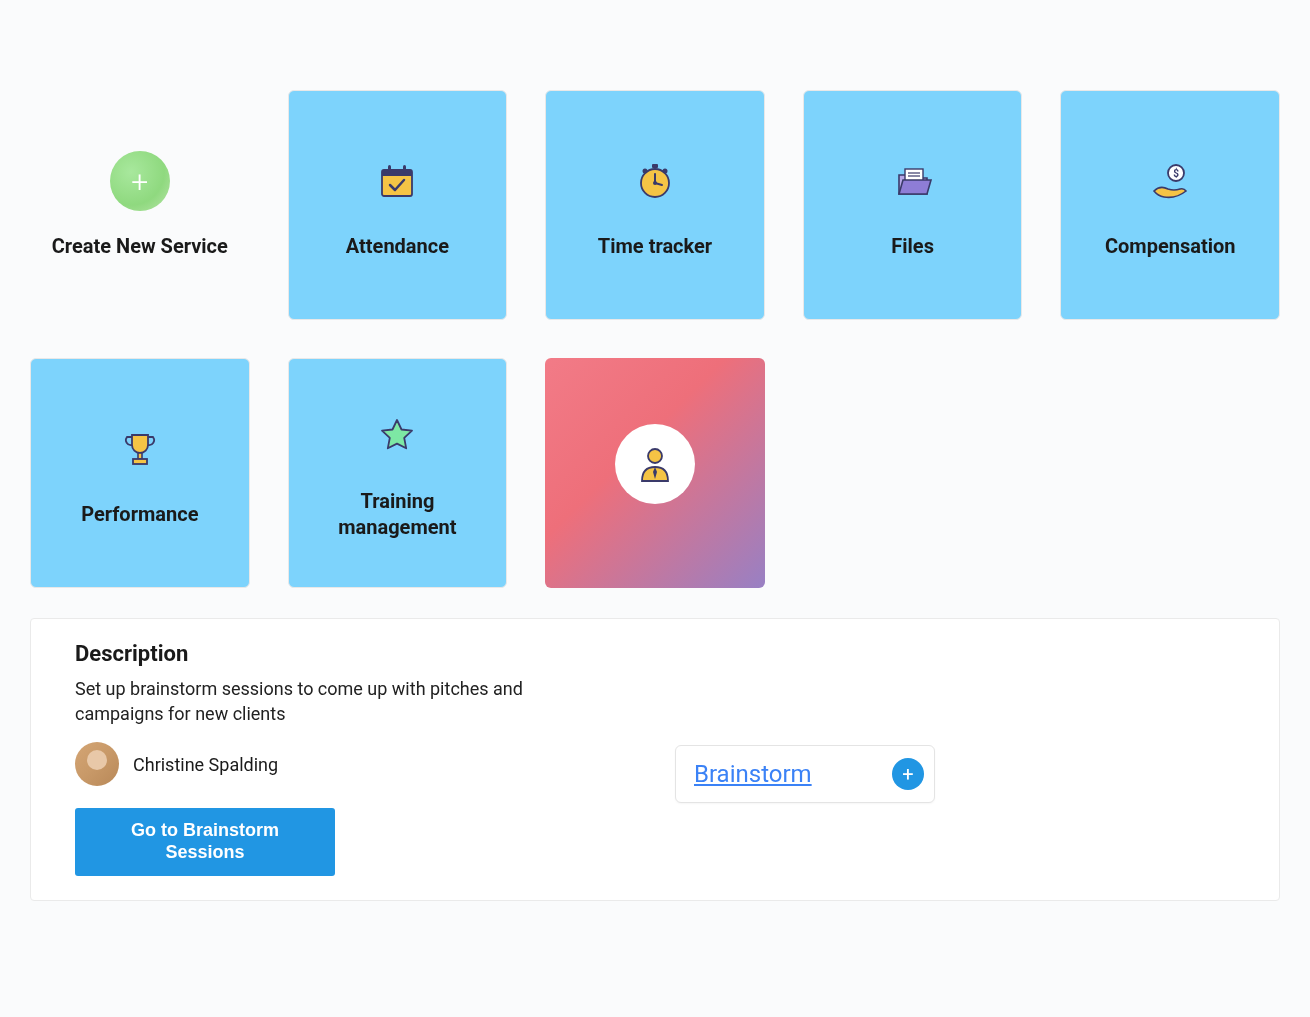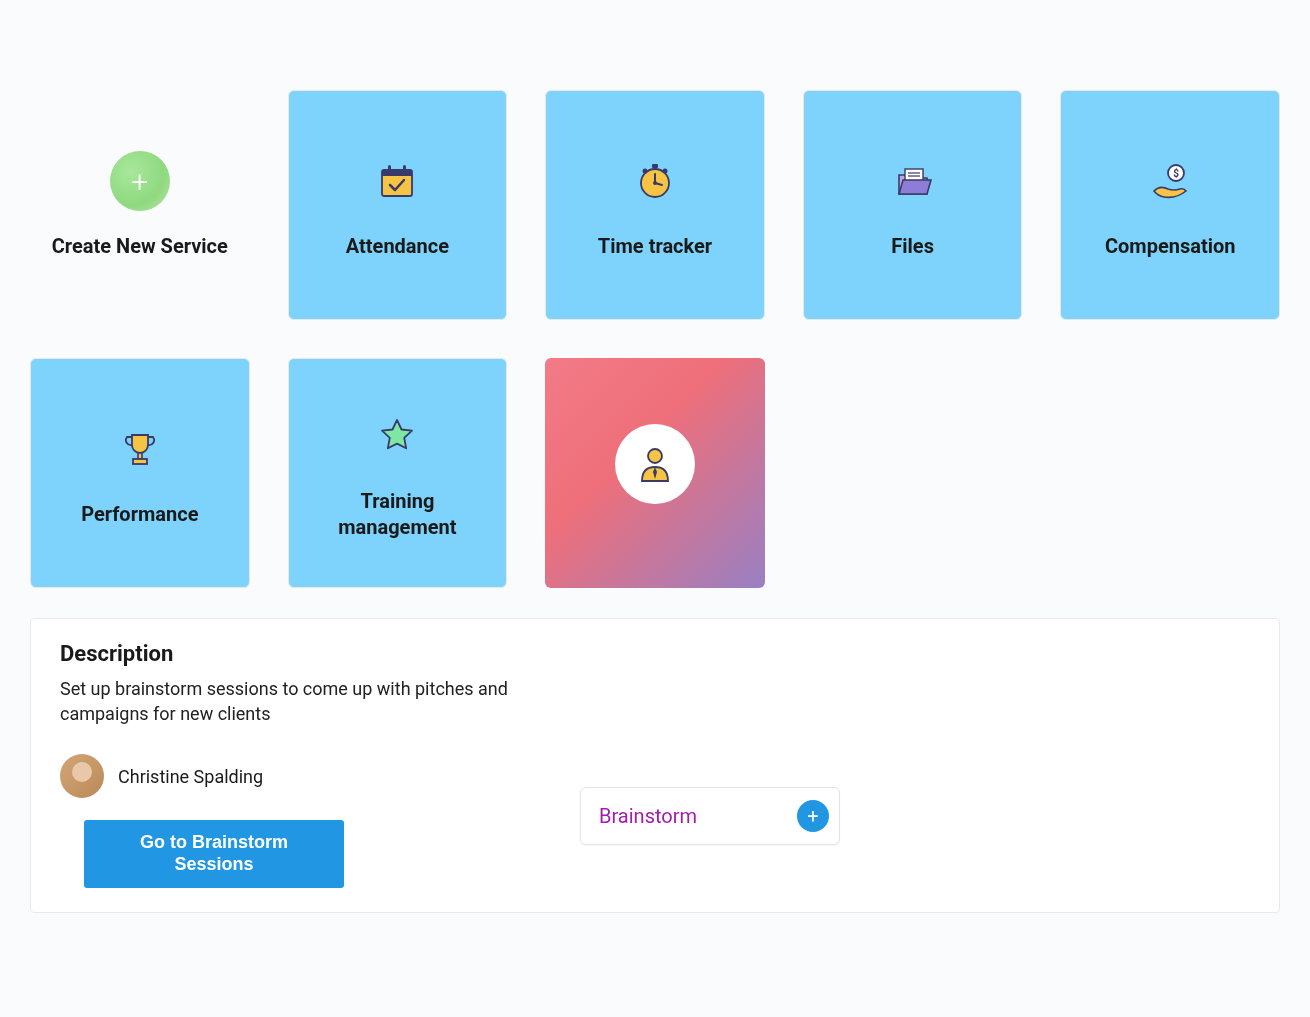--- a/index.html
+++ b/index.html
@@ -72,38 +72,38 @@
   align-items: center;
   justify-content: center;
   color: #fff;
   font-size: 30px;
   font-weight: 300;
 }
 .desc-panel {
   background: #fff;
   border: 1px solid #eaeaea;
   border-radius: 4px;
-  padding: 22px 32px 24px 29px;
-  display: flex;
-  align-items: center;
+  padding: 22px 32px 24px 44px;
+  display: flex;
+  gap: 80px;
 }
 .desc-left {
   flex: 0 0 520px;
 }
 .desc-panel h3 {
   font-size: 22px;
   font-weight: 700;
   margin-bottom: 10px;
   color: #1a1a1a;
 }
 .desc-text {
   font-size: 18px;
   line-height: 1.4;
   color: #222;
-  margin-bottom: 28px;
+  margin-bottom: 16px;
 }
 .owner-row {
   display: flex;
   align-items: center;
   gap: 14px;
   margin-top: 10px;
   margin-bottom: 22px;
 }
 .avatar {
   width: 44px;
@@ -131,39 +131,39 @@
   color: #fff;
   border: none;
   border-radius: 3px;
   padding: 12px 34px;
   font-size: 18px;
   font-weight: 600;
   line-height: 1.2;
   text-align: center;
   cursor: pointer;
   width: 260px;
-  margin-left: 24px;
 }
 .desc-right {
   flex: 0 0 260px;
   padding-top: 104px;
 }
 .chip {
   background: #fff;
   border: 1px solid #e4e4e4;
   border-radius: 6px;
   padding: 12px 10px 12px 18px;
   display: flex;
   align-items: center;
   justify-content: space-between;
   box-shadow: 0 1px 2px rgba(0,0,0,0.04);
 }
 .chip-label {
-  font-size: 20px;
-  color: #a21caf;
+  font-size: 24px;
+  color: #3b82f6;
+  text-decoration: underline;
 }
 .chip-add {
   width: 32px;
   height: 32px;
   border-radius: 50%;
   background: #2196e3;
   color: #fff;
   display: flex;
   align-items: center;
   justify-content: center;

